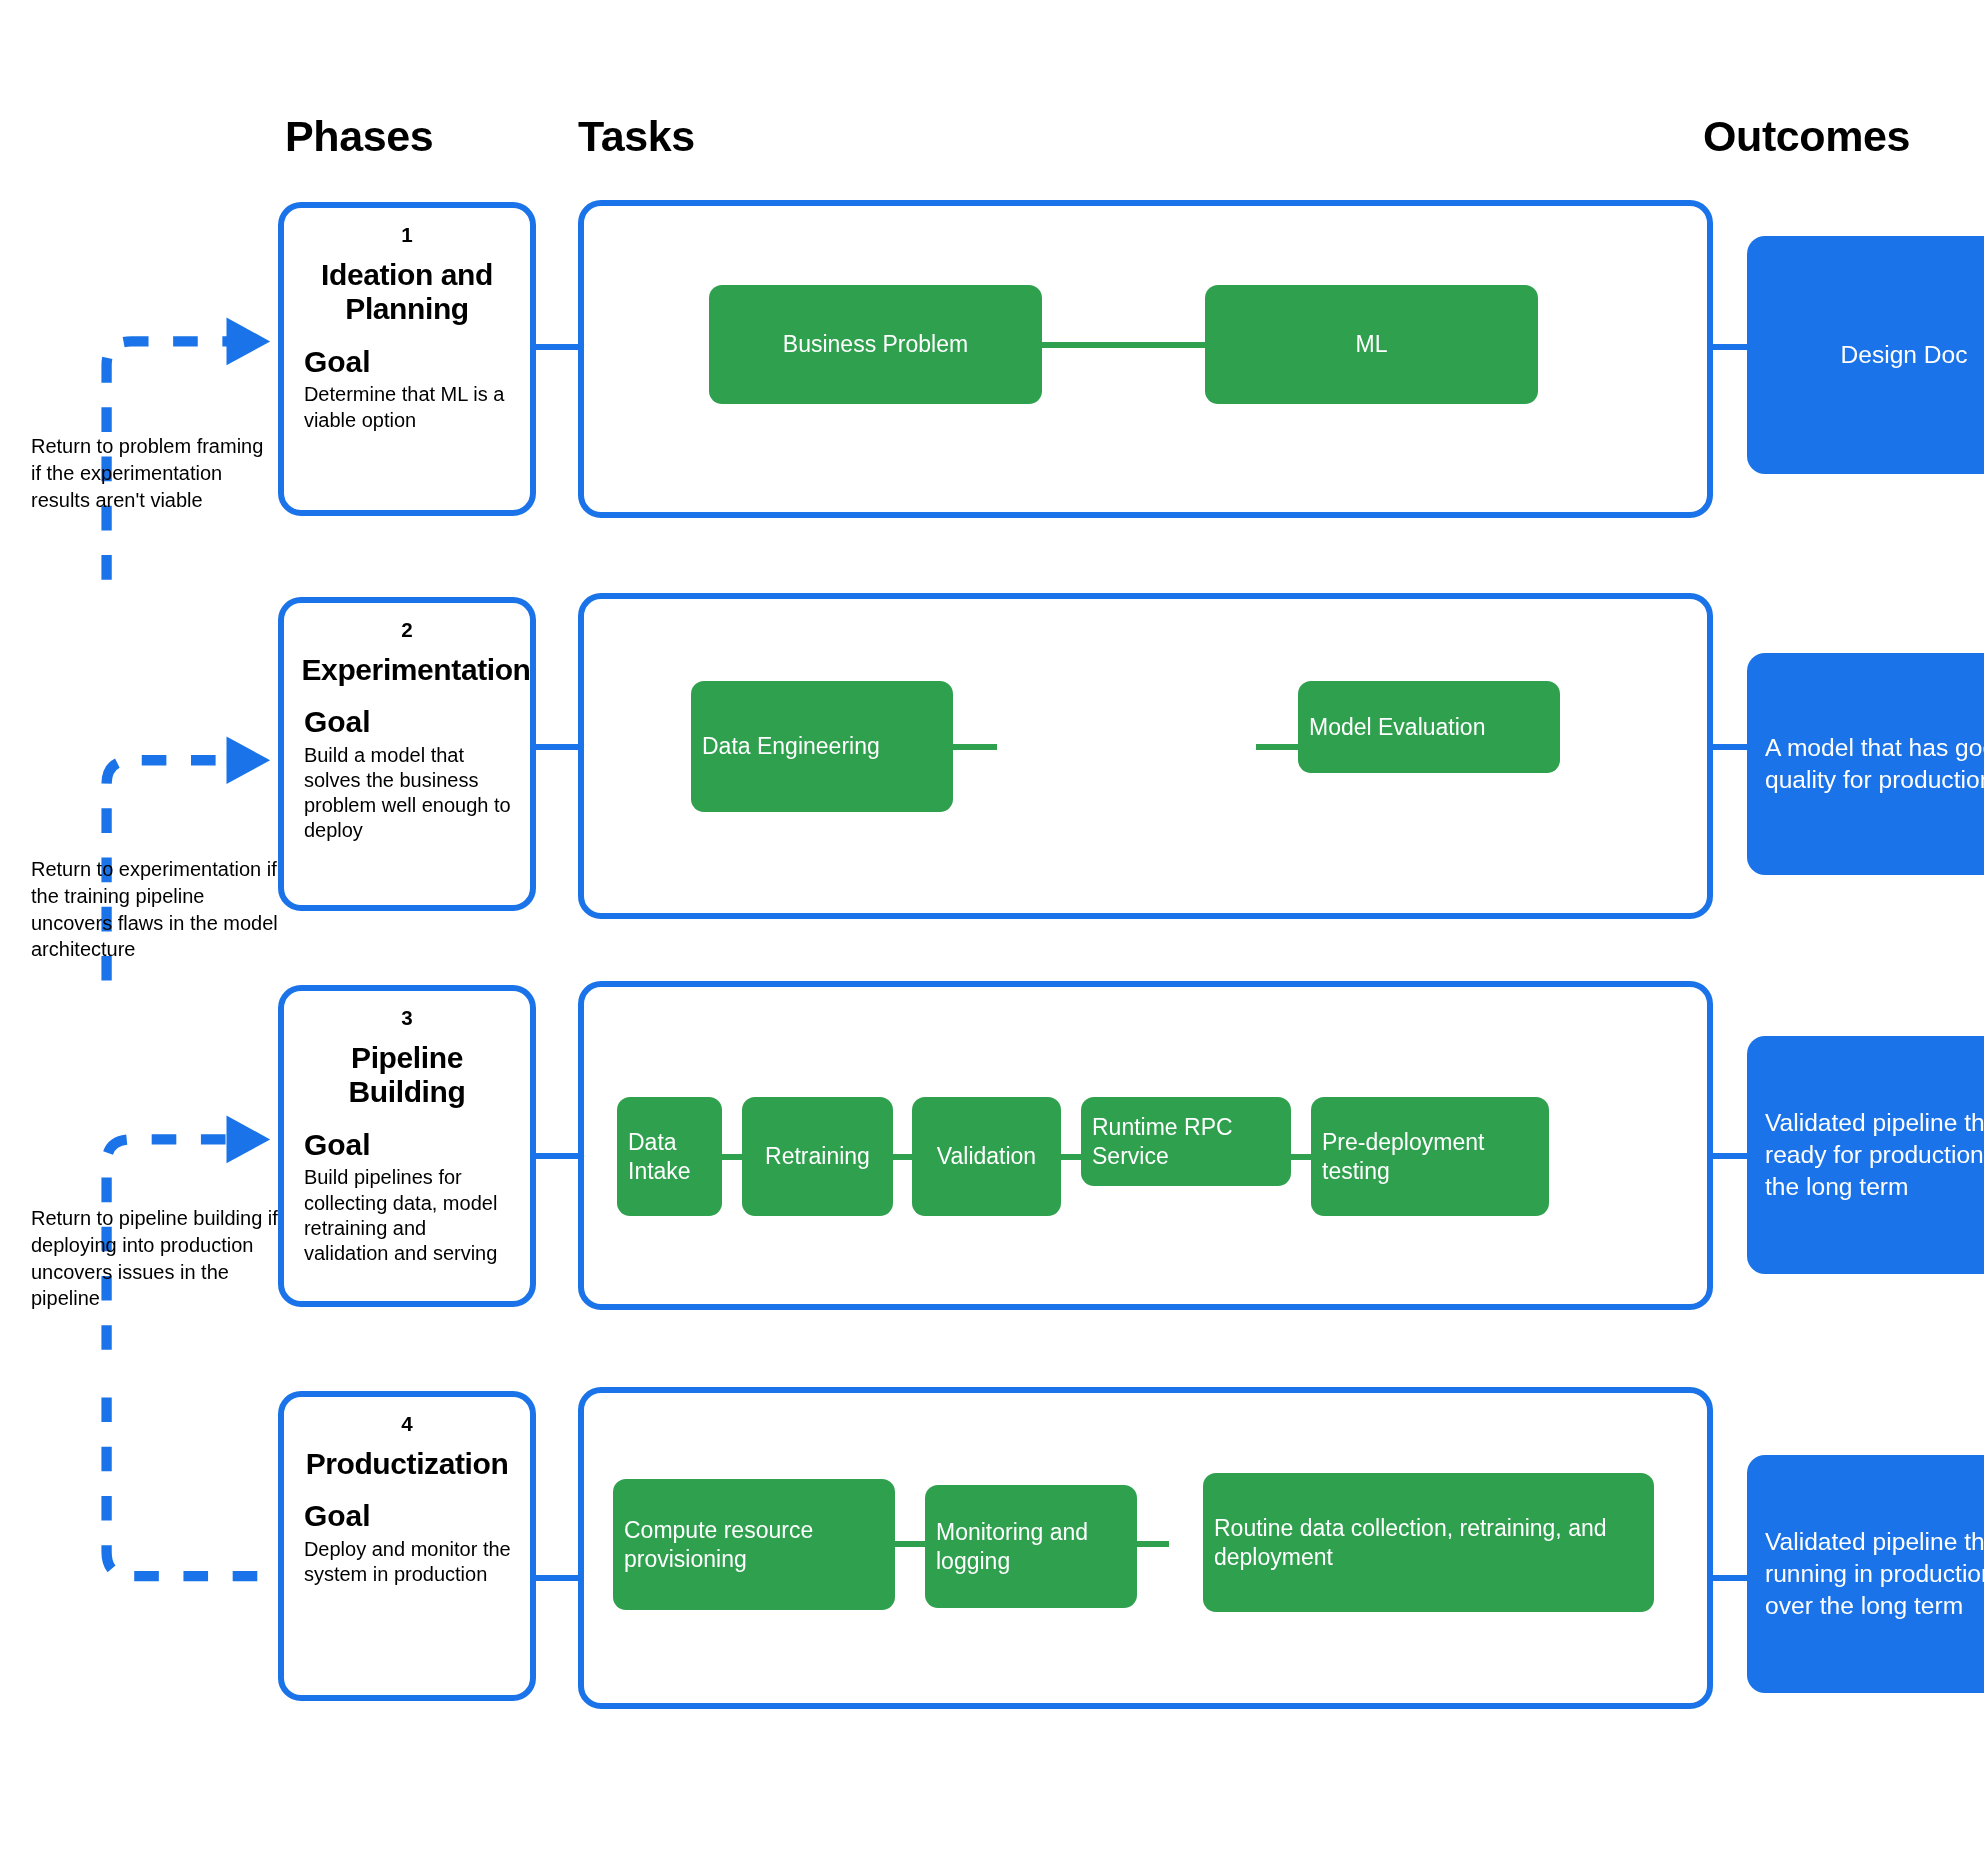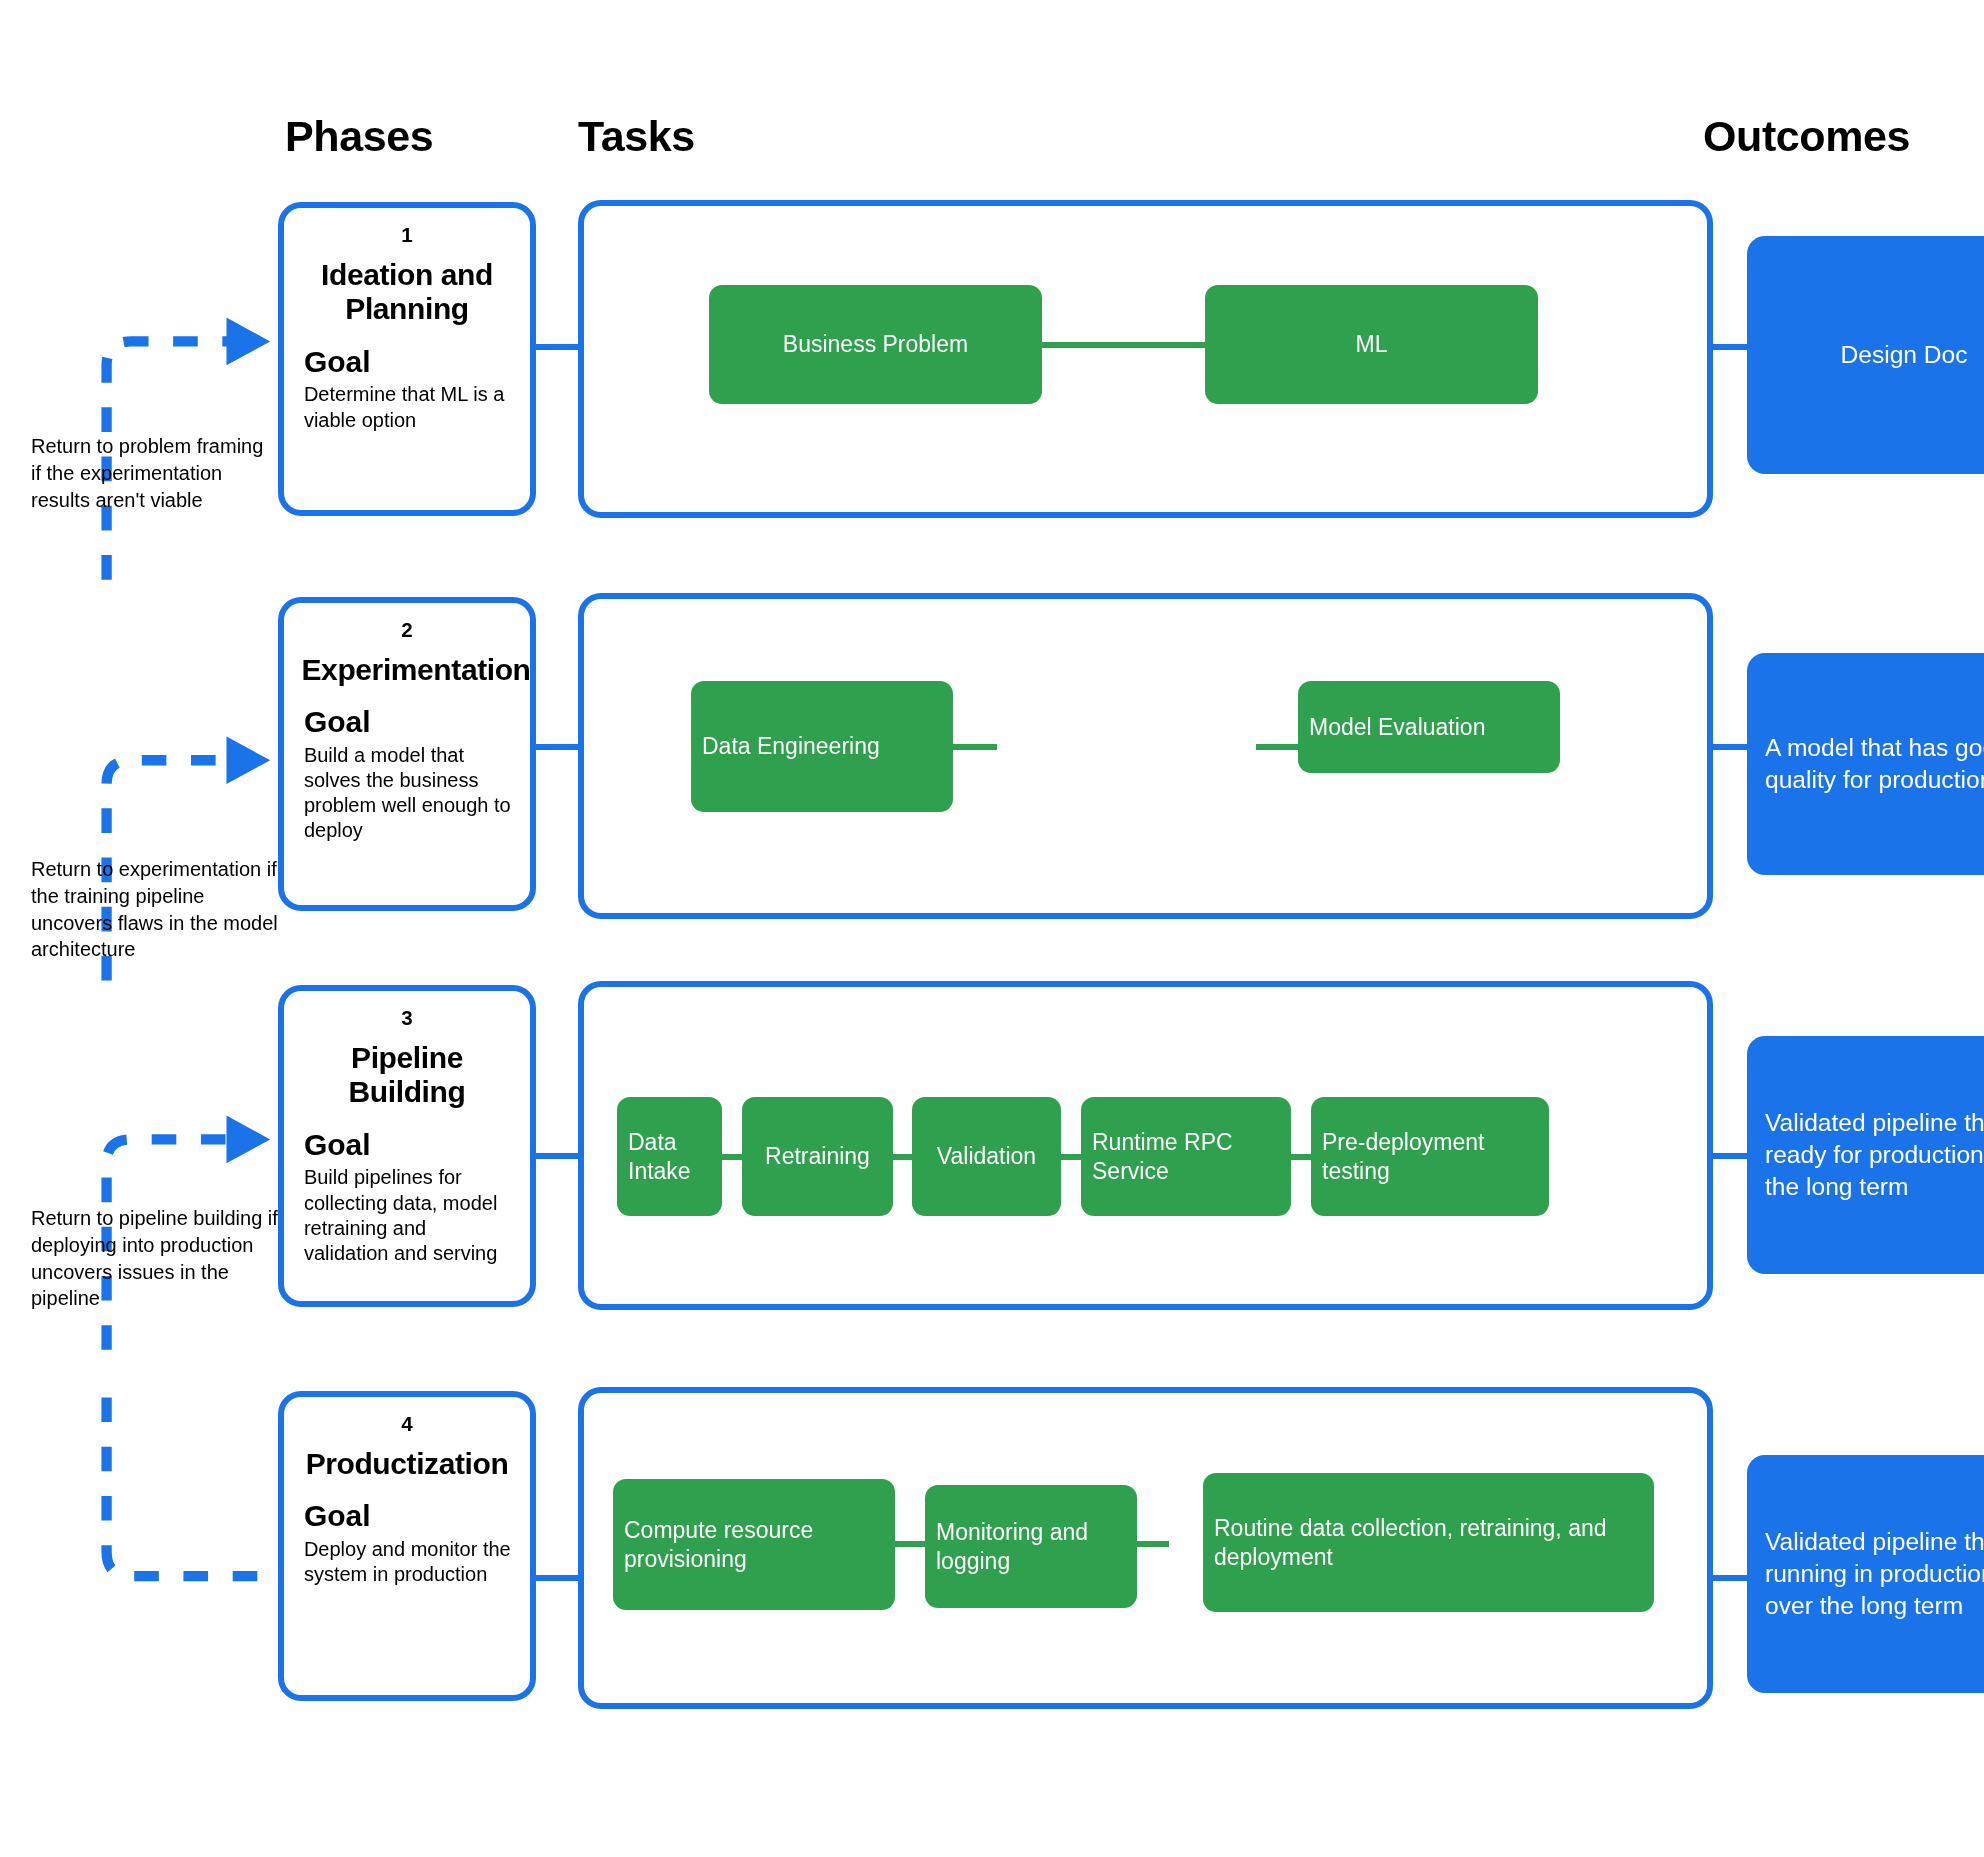--- a/index.html
+++ b/index.html
@@ -180,21 +180,21 @@
   <div class="abs connector" style="left:536px;top:1153px;width:44px;height:5.6px;"></div>
 
   <div class="abs task-panel" style="left:578px;top:981px;width:1135px;height:329px;"></div>
 
   <div class="abs task-box" style="left:617px;top:1097px;width:105px;height:119px;">Data Intake</div>
   <div class="green-link" style="left:722px;top:1154px;width:22px;height:5.6px;"></div>
   <div class="abs task-box center" style="left:742px;top:1097px;width:151px;height:119px;">Retraining</div>
   <div class="green-link" style="left:892px;top:1154px;width:22px;height:5.6px;"></div>
   <div class="abs task-box center" style="left:912px;top:1097px;width:149px;height:119px;">Validation</div>
   <div class="green-link" style="left:1061px;top:1154px;width:22px;height:5.6px;"></div>
-  <div class="abs task-box" style="left:1081px;top:1097px;width:210px;height:119px;">Runtime RPC Service</div>
+  <div class="abs task-box" style="left:1081px;top:1097px;width:210px;height:89px;">Runtime RPC Service</div>
   <div class="green-link" style="left:1291px;top:1154px;width:22px;height:5.6px;"></div>
   <div class="abs task-box" style="left:1311px;top:1097px;width:238px;height:119px;">Pre-deployment testing</div>
 
   <div class="abs connector" style="left:1713px;top:1153px;width:46px;height:5.6px;"></div>
 
   <div class="abs outcome-box" style="left:1747px;top:1036px;width:314px;height:238px;">Validated pipeline that's ready for production over the long term</div>
 
   <div class="abs phase-card" style="left:278px;top:1391px;width:258px;height:310px;">
     <div class="phase-num">4</div>
     <div class="phase-title">Productization</div>

